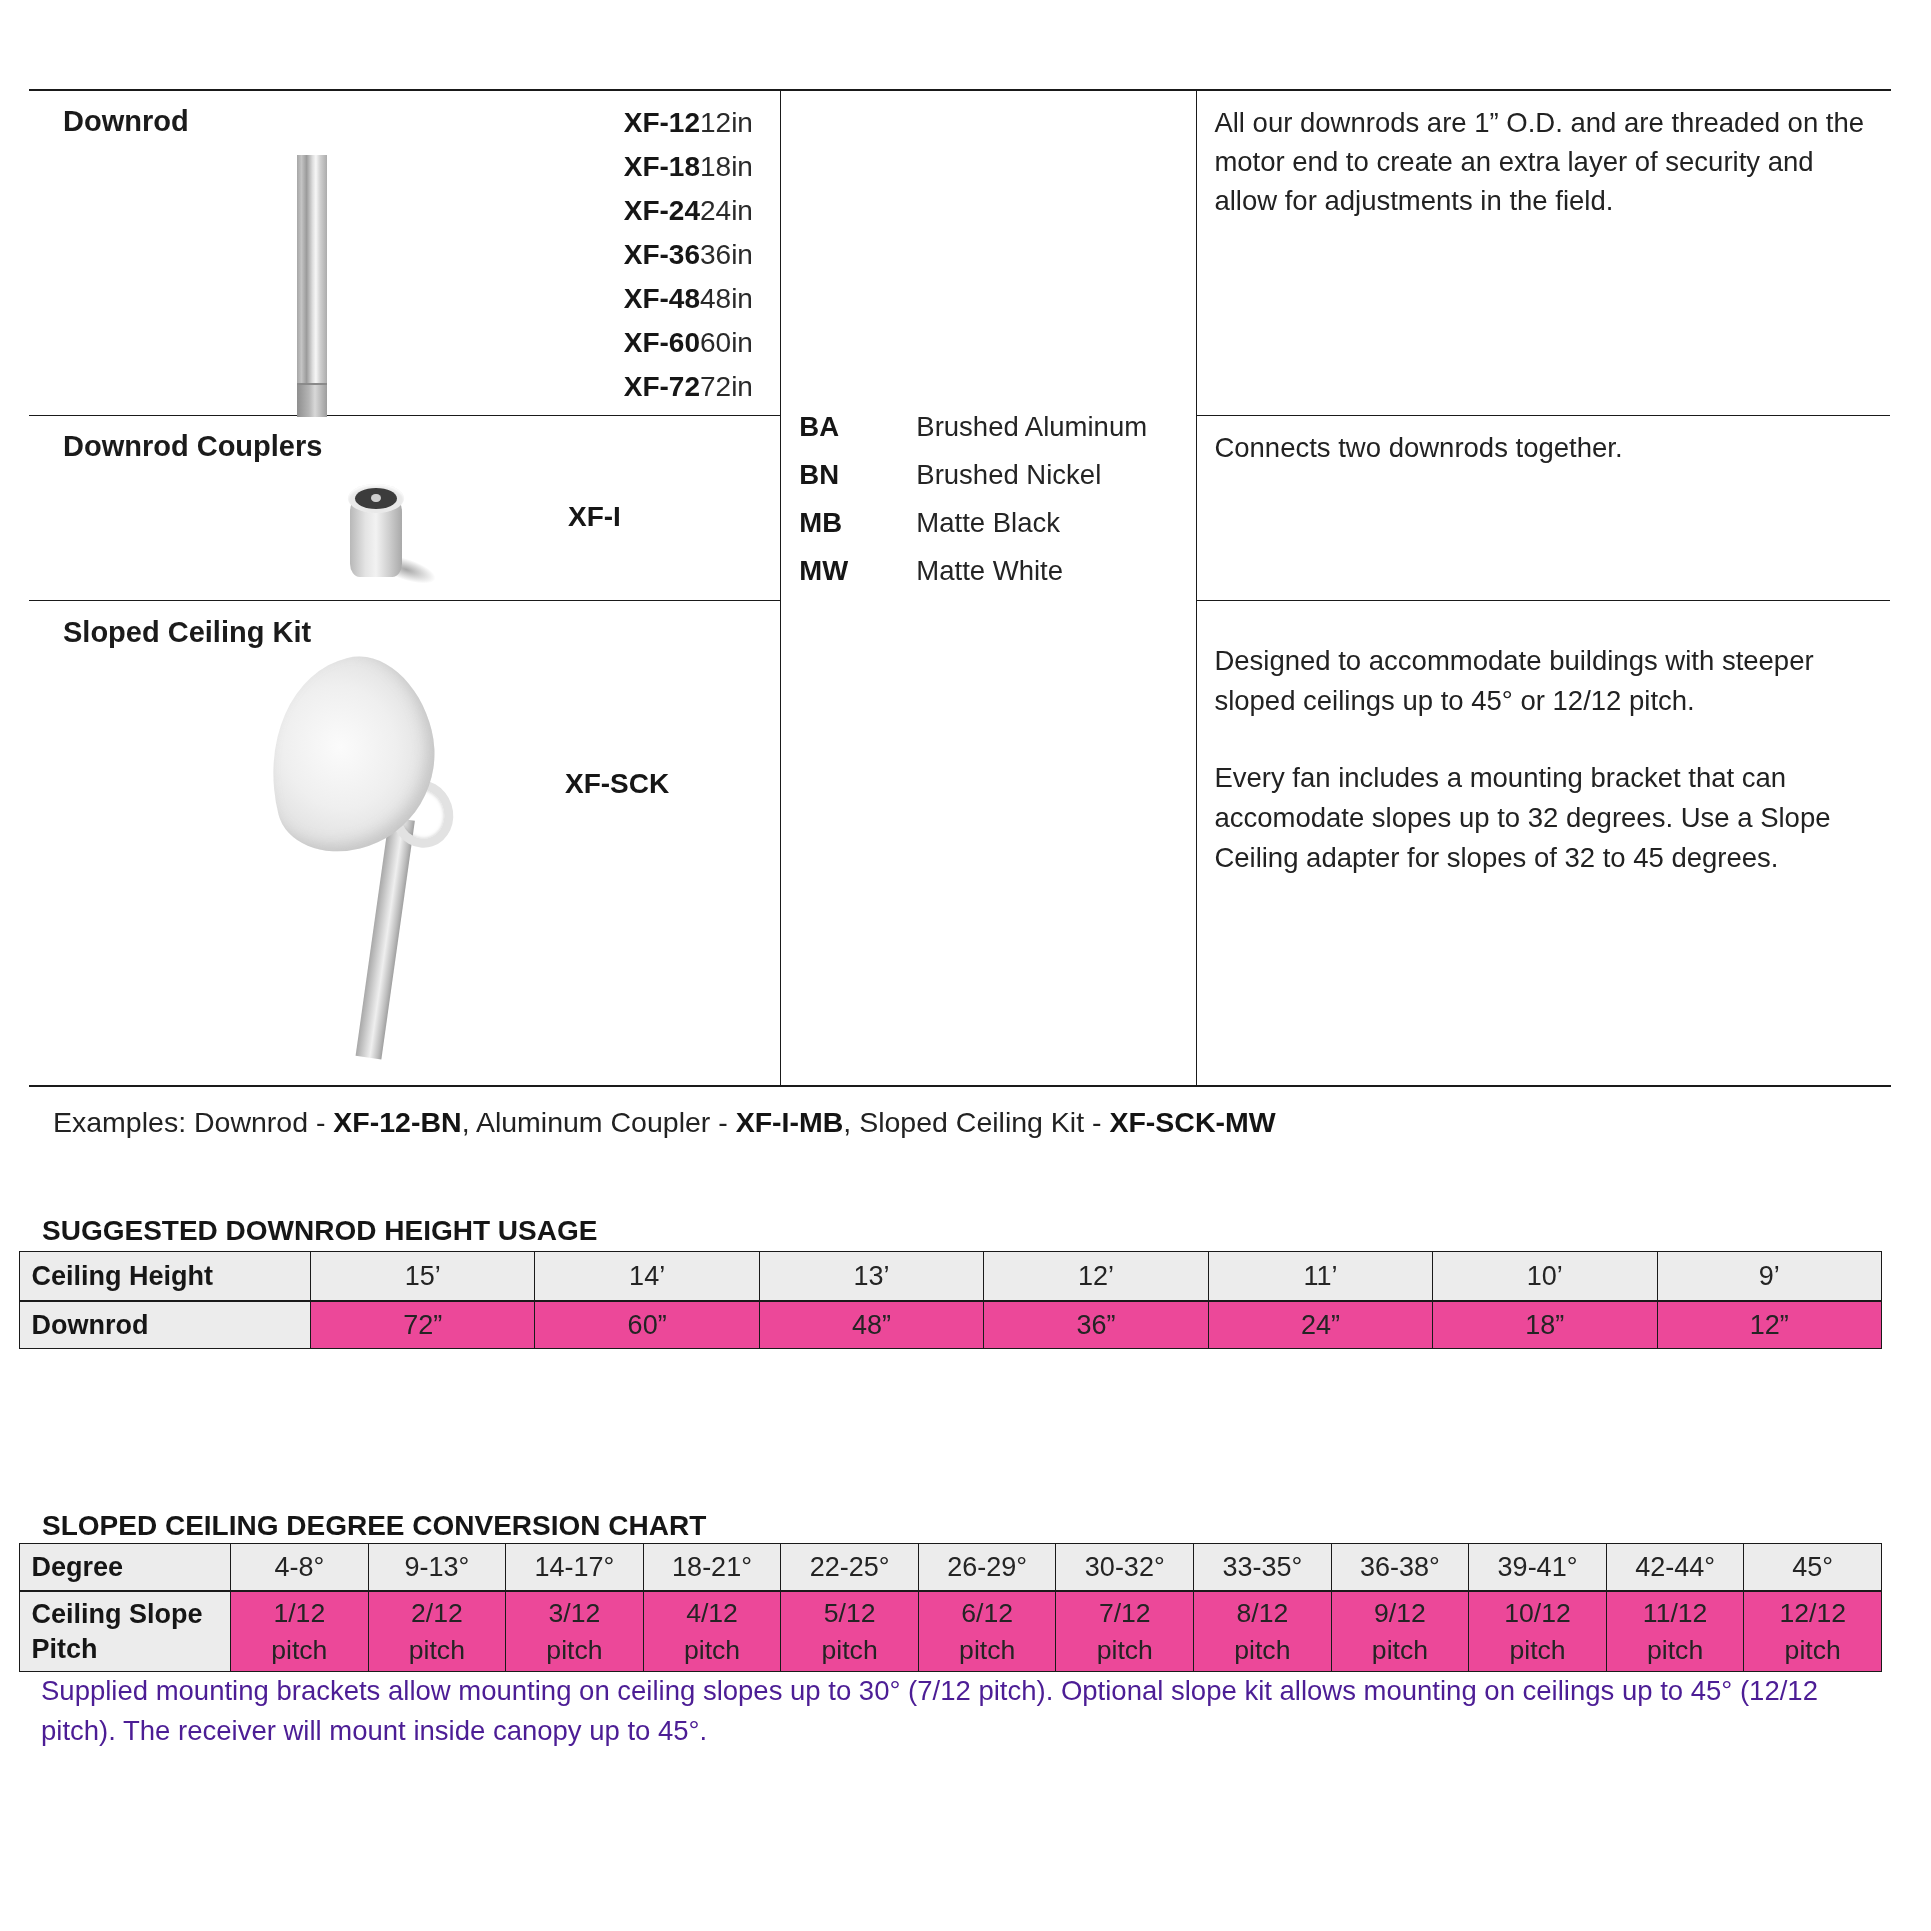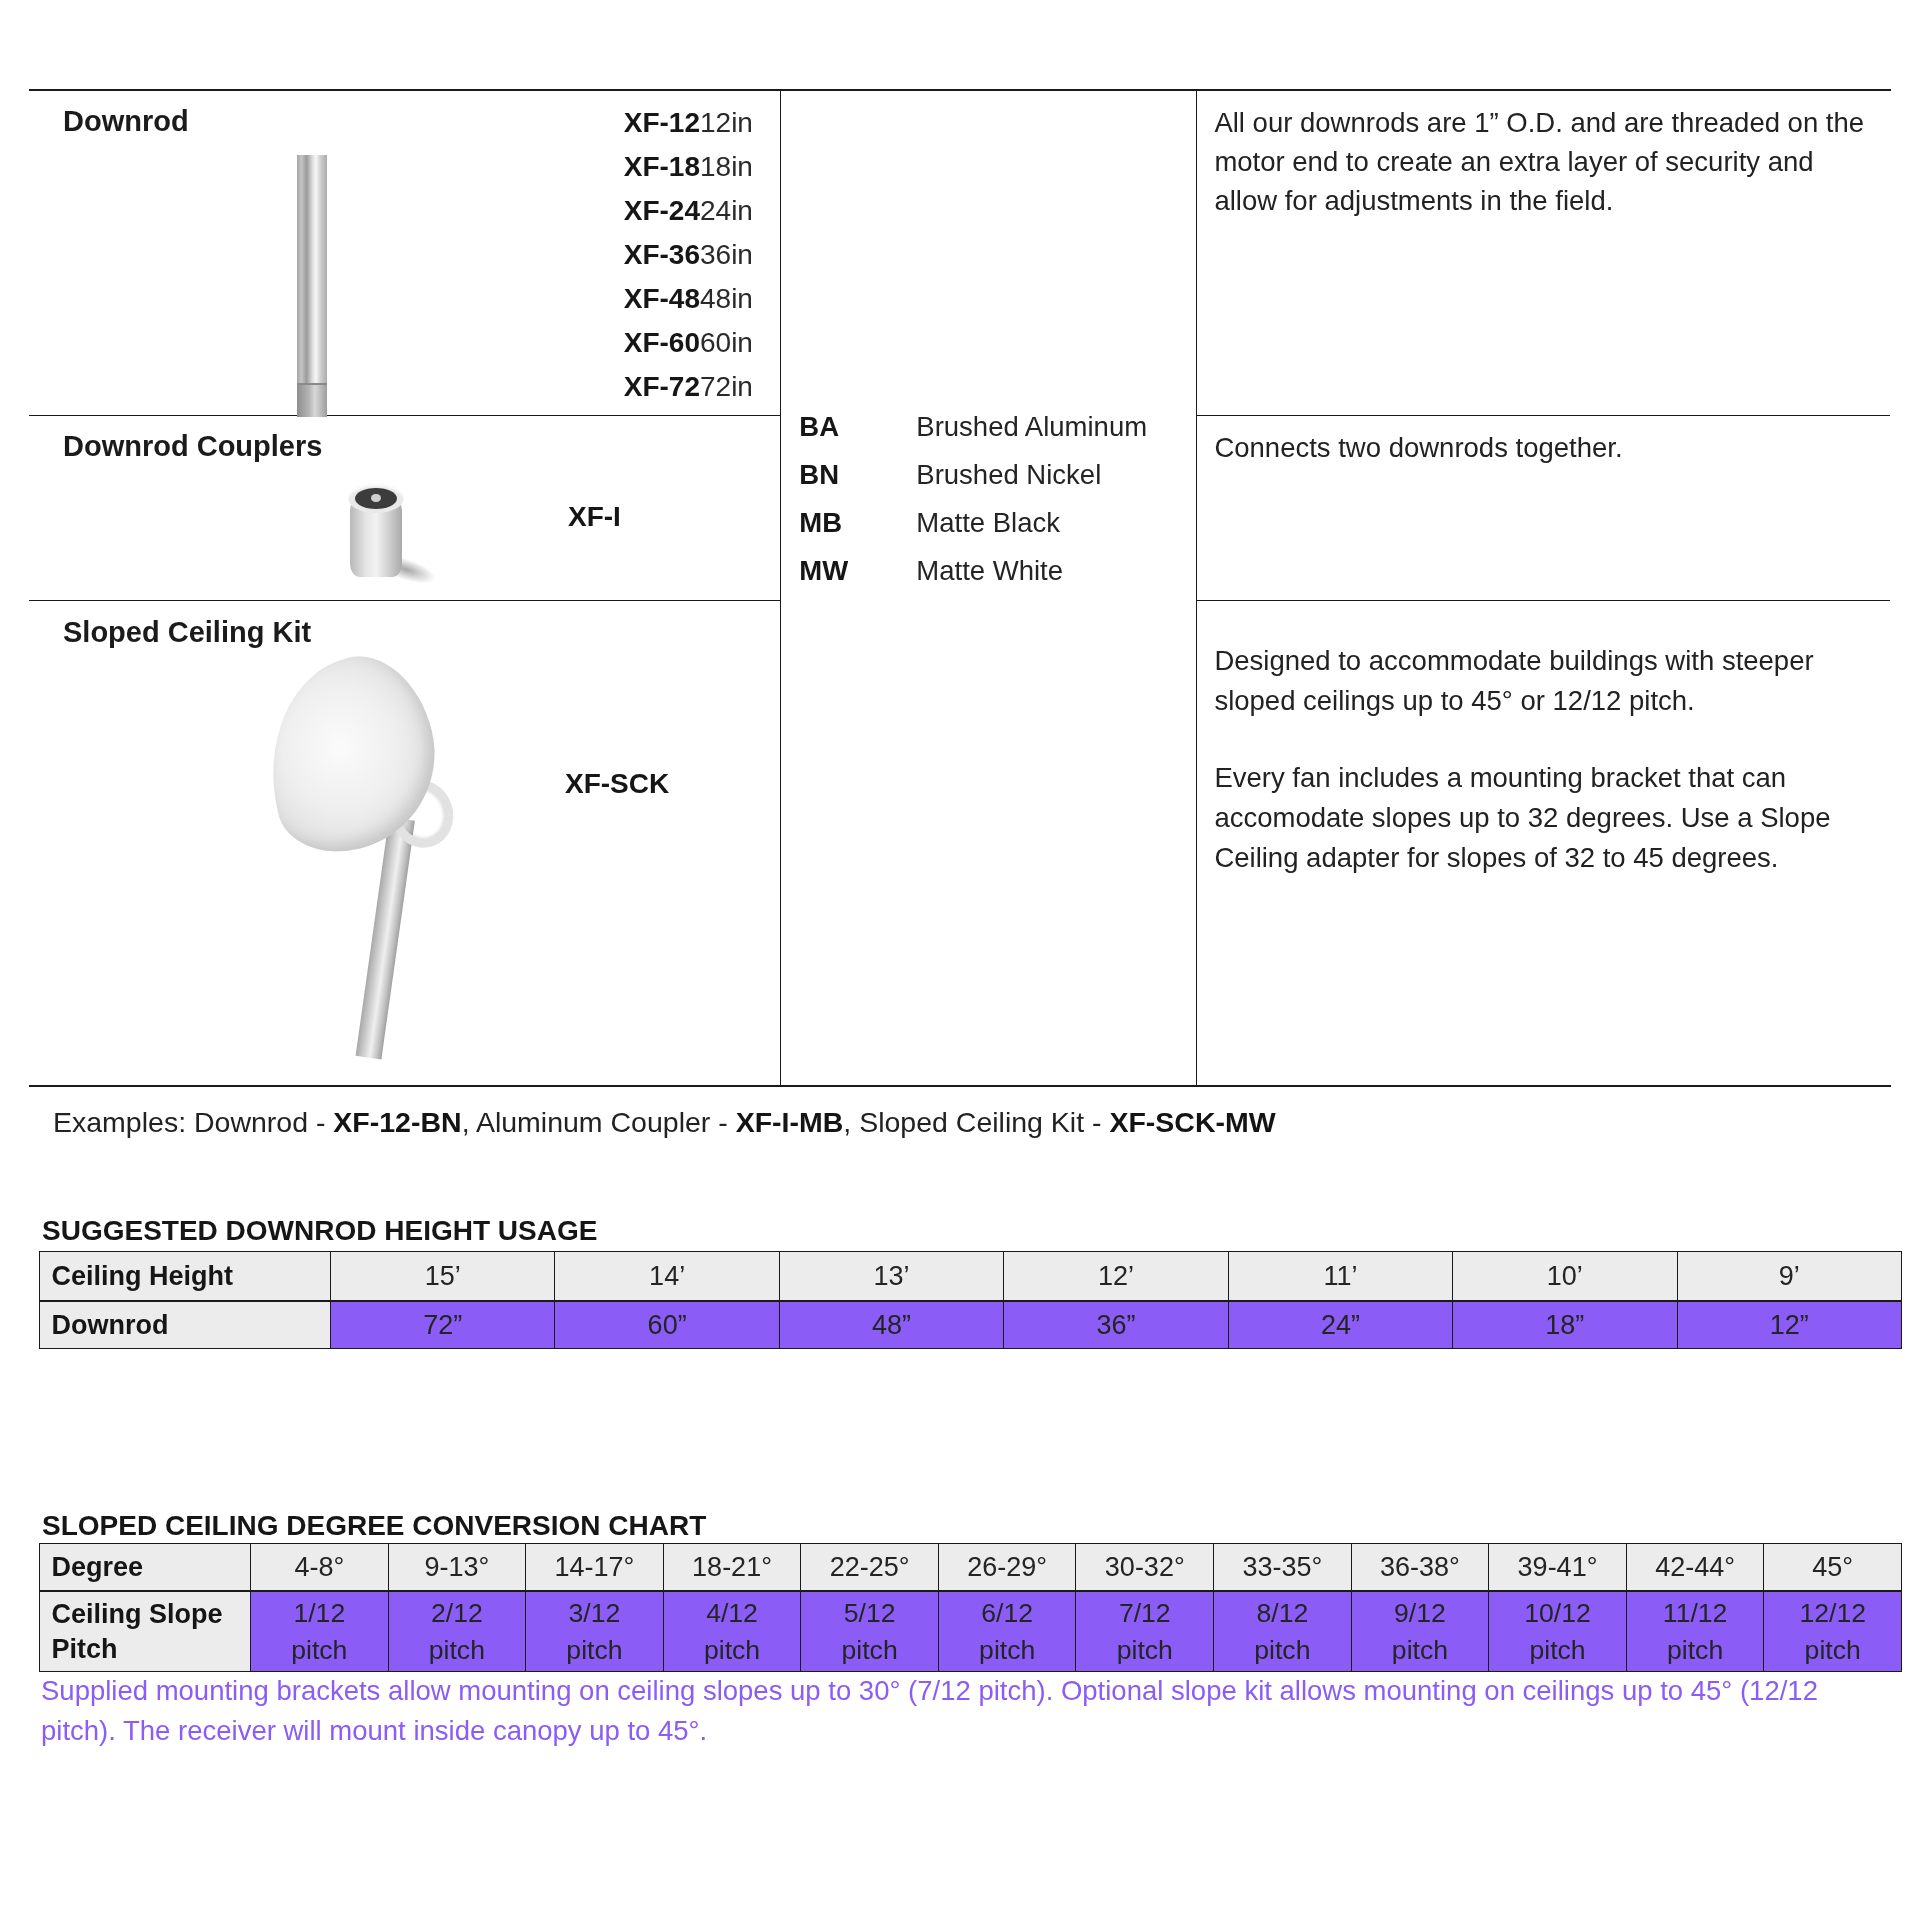--- a/index.html
+++ b/index.html
@@ -66,33 +66,33 @@
     background:linear-gradient(90deg,#a8a8a8,#d6d6d6 35%,#efefef 55%,#bdbdbd 85%,#9f9f9f);}
 
   
   .examples{position:absolute;left:53px;top:1106px;font-size:28.5px;color:#222;}
   .examples b{color:#141414;}
 
   
   .sec-title{position:absolute;left:42px;font-size:28px;font-weight:bold;color:#161616;}
 
   
-  .gtable{position:absolute;left:39px;width:1863px;display:grid;box-sizing:border-box;
-          border:1.9px solid #1a1a1a;background:#8b5cf6;}
+  .gtable{position:absolute;left:19px;width:1863px;display:grid;box-sizing:border-box;
+          border:1.9px solid #1a1a1a;background:#ec4899;}
   .gcell{box-sizing:border-box;display:flex;align-items:center;justify-content:center;
          font-size:27px;color:#242424;border-left:1.9px solid #1a1a1a;}
   .gcell.first{border-left:none;justify-content:flex-start;padding-left:11.6px;font-weight:bold;color:#161616;}
   .gcell.hdr{background:#ececec;}
   .gcell.row2{border-top:2.9px solid #1a1a1a;}
   .gcell.lab2{background:#ececec;}
   .pitch-cell{flex-direction:column;line-height:37px;font-size:26.6px;}
   .lab-2line{line-height:35px;font-weight:bold;}
 
   
-  .foot-par{position:absolute;left:41px;top:1671px;width:1791px;font-size:27.5px;line-height:40px;color:#8b5cf6;}
+  .foot-par{position:absolute;left:41px;top:1671px;width:1791px;font-size:27.5px;line-height:40px;color:#4c1d95;}
   .note-line{position:absolute;left:41px;top:1759px;font-size:27.5px;color:#222;}
   .note-line b{color:#141414;}
 </style>
 </head>
 <body>
 
 <div class="page">
 
   <div class="ptable">
 

